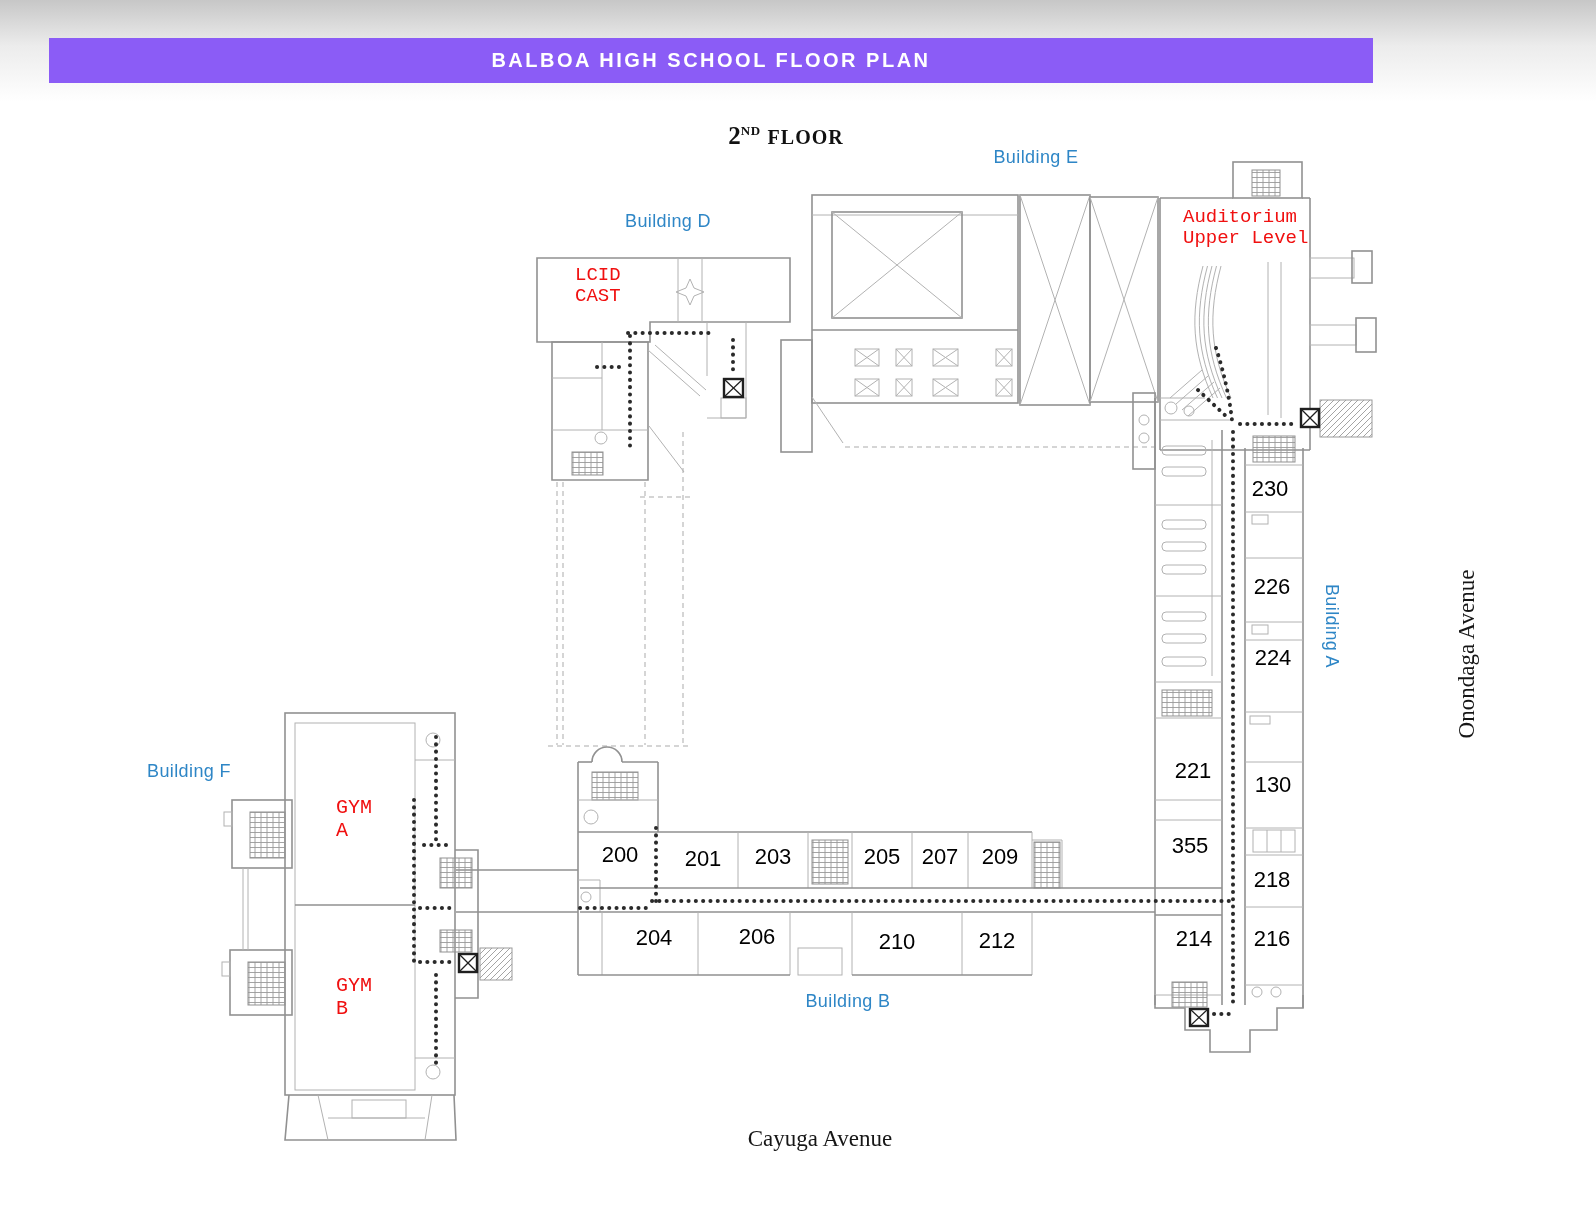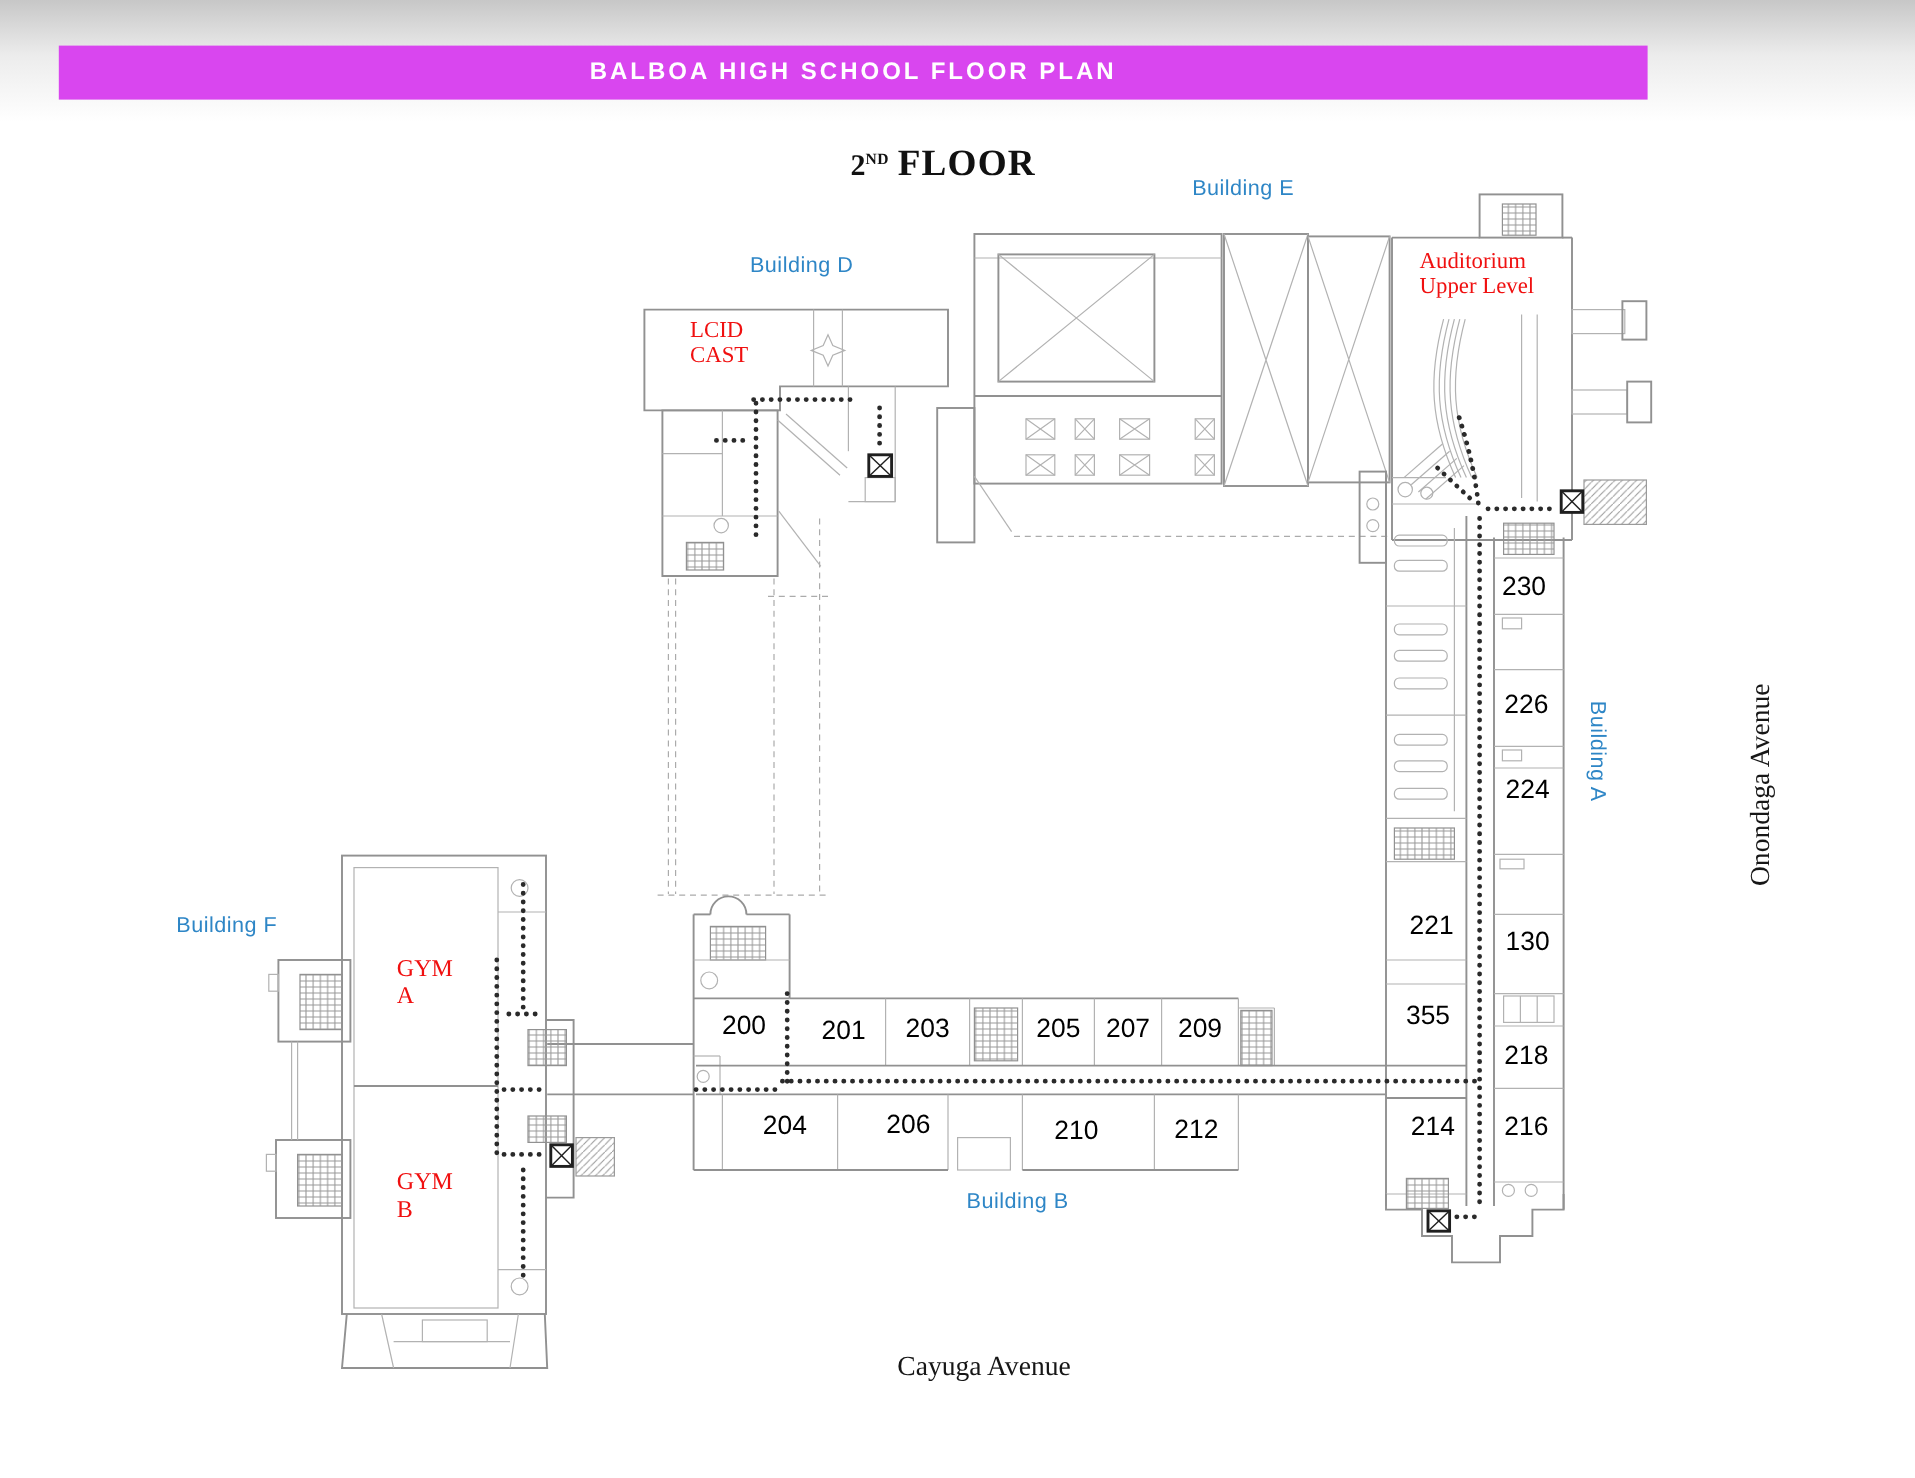--- a/index.html
+++ b/index.html
@@ -1,38 +1,38 @@
 <!DOCTYPE html>
 <html><head>
 <meta charset="utf-8">
 <style>
   html,body{margin:0;padding:0;background:#fff}
   .stage{position:relative;width:1596px;height:1232px;background:#ffffff;overflow:hidden;
          font-family:"Liberation Sans",sans-serif}
   .topgrad{position:absolute;left:0;top:0;width:1596px;height:102px;
            background:linear-gradient(to bottom,#c7c7c7 0%,#ececec 45%,#ffffff 100%);z-index:1}
-  .banner{position:absolute;left:49px;top:38px;width:1324px;height:45px;background:#d946ef;
+  .banner{position:absolute;left:49px;top:38px;width:1324px;height:45px;background:#8b5cf6;
           display:flex;align-items:center;justify-content:center;z-index:2}
   .banner-title{font-weight:bold;font-size:20px;color:#ffffff;letter-spacing:2.5px;
                 font-family:"Liberation Sans",sans-serif}
   .plan-svg{position:absolute;left:0;top:0;z-index:2}
   .lbl{position:absolute;transform:translate(-50%,-50%);white-space:nowrap;z-index:3}
   .blue{font-size:18px;color:#2e86c6;letter-spacing:.4px}
   .rednum{font-family:Liberation Sans, sans-serif;font-size:22px;color:#000000}
-  .redarea{position:absolute;z-index:3;font-family:Liberation Serif, serif;font-size:19px;
+  .redarea{position:absolute;z-index:3;font-family:Liberation Mono, monospace;font-size:19px;
            color:#f01010;line-height:21px}
   .redarea.center{text-align:left;transform:translate(-50%,0);line-height:23px;font-size:20px}
   .street{font-family:"Liberation Serif",serif;font-size:23px;color:#161616}
   .rot-cw{transform:translate(-50%,-50%) rotate(90deg)}
   .rot-ccw{transform:translate(-50%,-50%) rotate(-90deg)}
   .floor-title{position:absolute;left:786px;top:136px;transform:translate(-50%,-50%);z-index:3;
                font-family:"Liberation Serif",serif;font-weight:bold;color:#111;white-space:nowrap}
   .floor-title .num{font-size:25px}
   .floor-title .ord{font-size:13px;vertical-align:9px;letter-spacing:.5px}
-  .floor-title .word{font-size:31px;margin-left:7px;letter-spacing:1px}
+  .floor-title .word{font-size:20px;margin-left:7px;letter-spacing:1px}
   
   .w{fill:none;stroke:#919191;stroke-width:1.6}
   .l{fill:none;stroke:#b2b2b2;stroke-width:1}
   .dash{fill:none;stroke:#ababab;stroke-width:1;stroke-dasharray:5 4}
   .dot{fill:none;stroke:#2a2a2a;stroke-width:4;stroke-linecap:round;stroke-dasharray:0.1 7.2}
   .st{fill:url(#grid);stroke:#919191;stroke-width:1}
   .dg{fill:url(#diag);stroke:#9a9a9a;stroke-width:1}
   .elev rect{fill:#ffffff;stroke:#1f1f1f;stroke-width:2.4}
   .elev line{stroke:#1f1f1f;stroke-width:1.2}
 </style>

